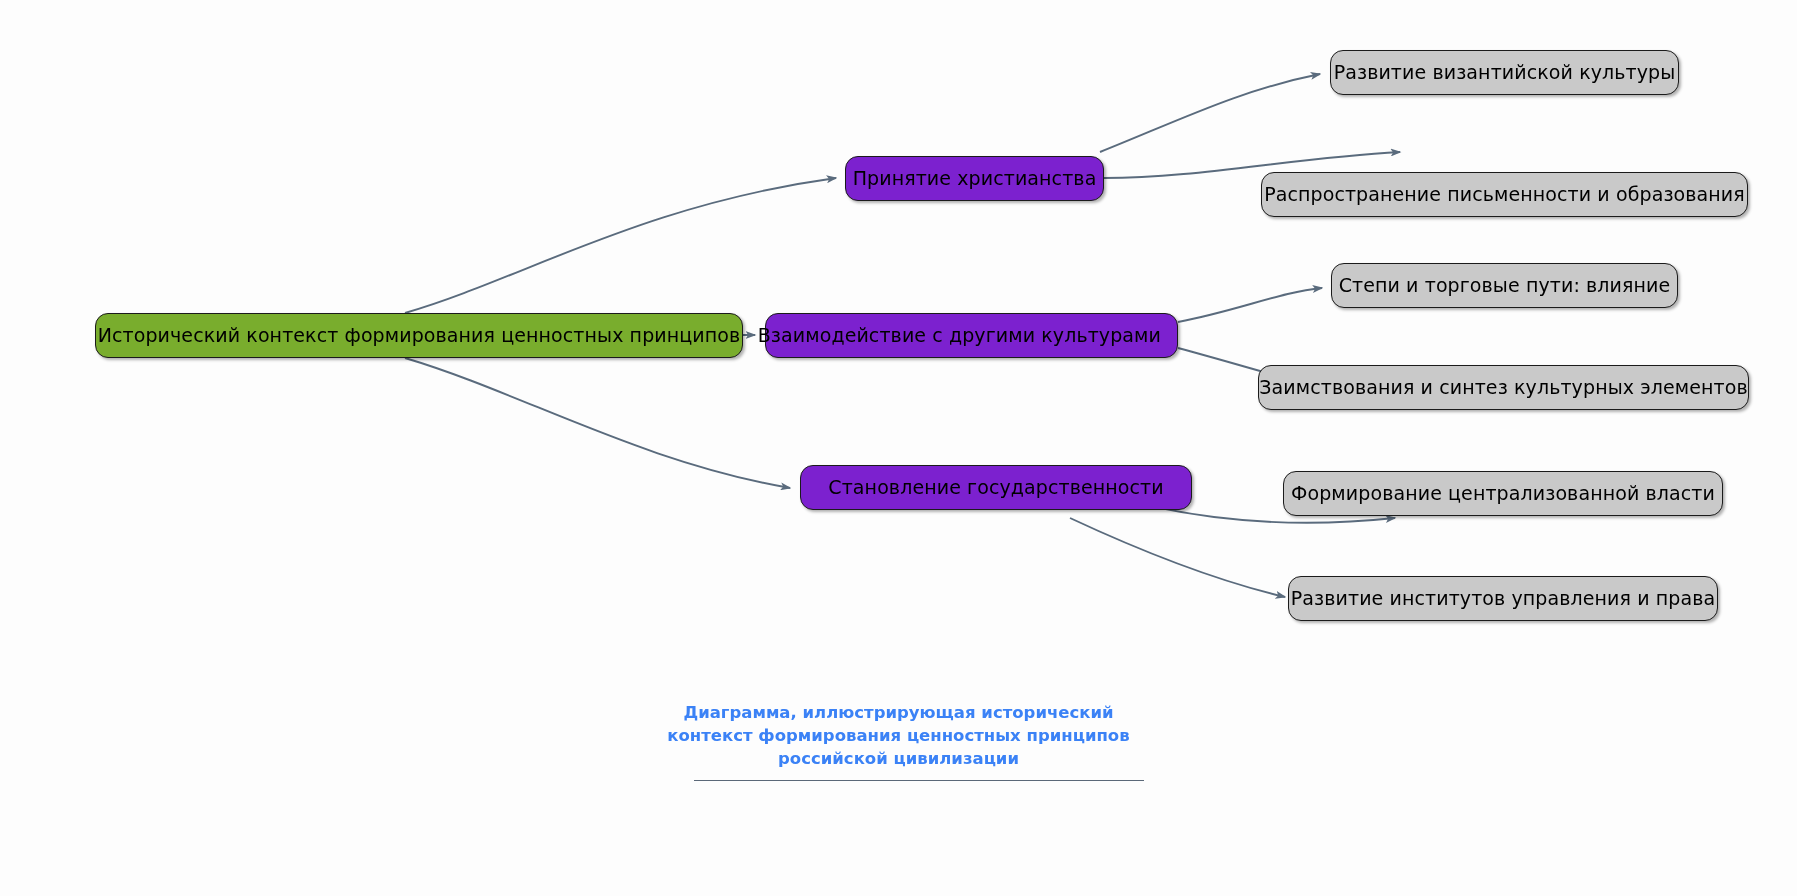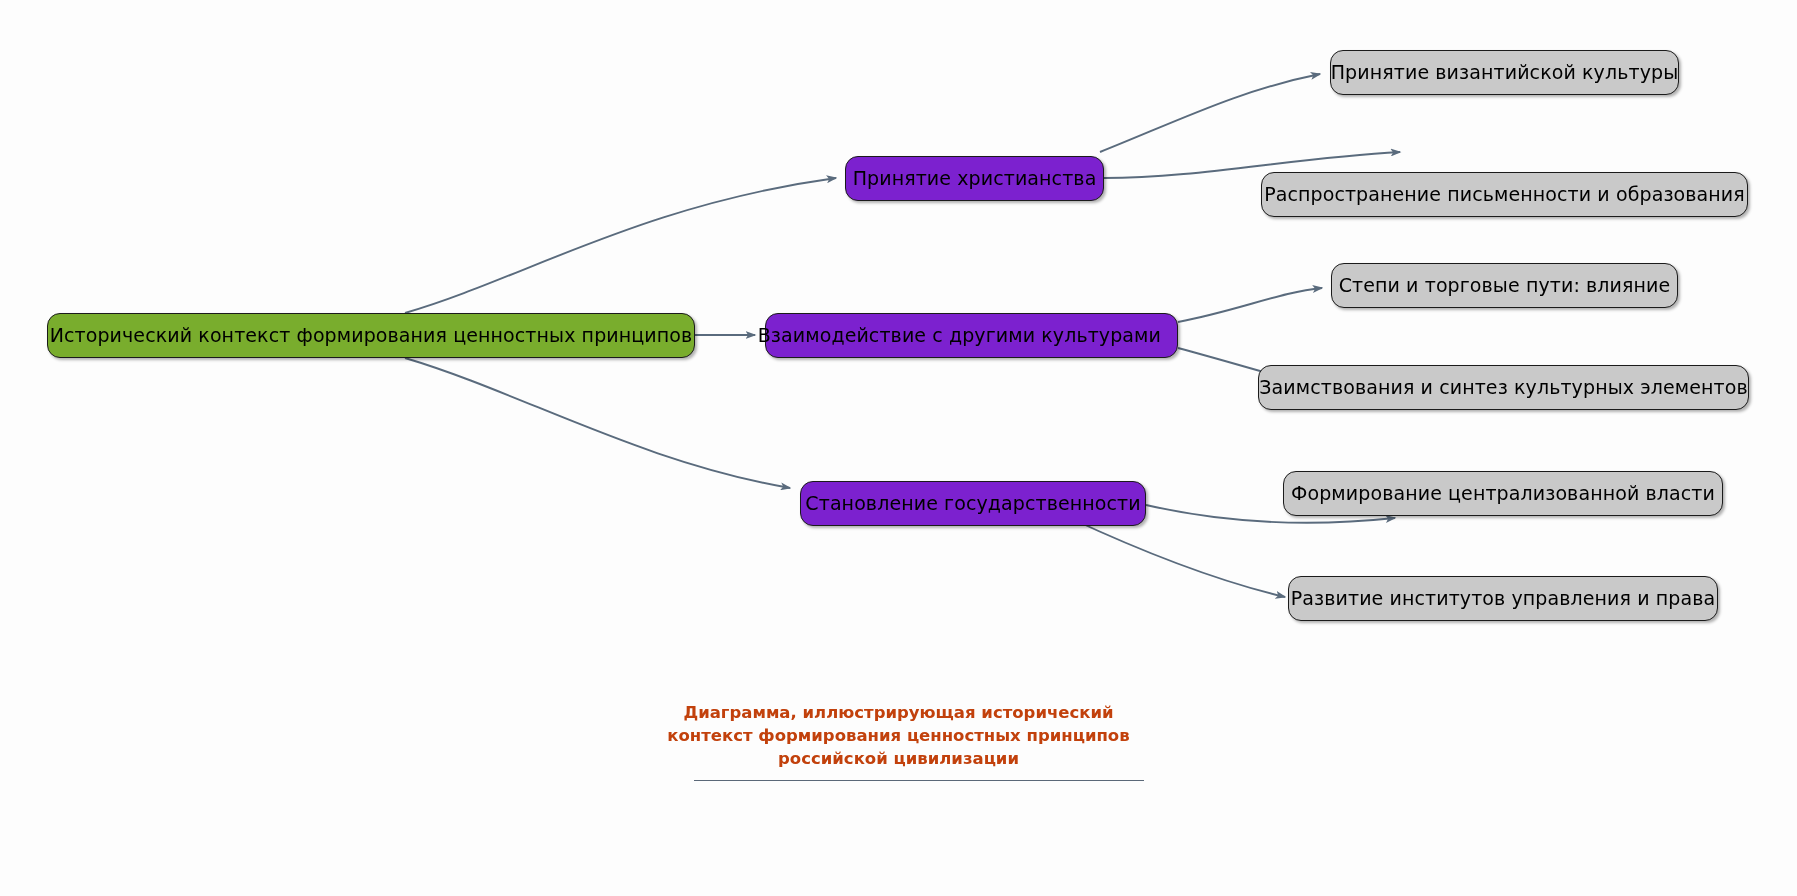--- a/index.html
+++ b/index.html
@@ -42,31 +42,31 @@
     border-radius: 13px;
     box-shadow: 2px 2px 3px rgba(0,0,0,0.30);
     color: #000000;
     font-size: 19px;
     line-height: 1.15;
     letter-spacing: 0.1px;
     white-space: nowrap;
     padding: 0 16px;
     font-family: "DejaVu Sans", "Liberation Sans", sans-serif;
   }
-  .node.root    { background: #79ad2d; }
+  .node.root    { background: #79ad2d; margin-left: 48px; }
   .node.branch  { background: #7c21cf; }
   .node.leaf    { background: #c9c9c9; }
 
   .caption {
     position: absolute;
     left: 0;
     top: 702px;
     width: 1797px;
     text-align: center;
-    color: #c2410c;
+    color: #3b82f6;
     font-size: 16.5px;
     font-weight: bold;
     line-height: 1.38;
     font-family: "DejaVu Sans", "Liberation Sans", sans-serif;
   }
   .caption .cap-line { display: block; }
 
   .footer-divider {
     position: absolute;
     left: 694px;
@@ -120,26 +120,26 @@
   </div>
 
   <div class="node branch" style="left:845px; top:156px; width:259px; height:45px;">
     <span>Принятие христианства</span>
   </div>
 
   <div class="node branch" style="left:765px; top:313px; width:413px; height:45px;justify-content:flex-end;">
     <span>Взаимодействие с другими культурами</span>
   </div>
 
-  <div class="node branch" style="left:800px; top:481px; width:346px; height:45px;">
+  <div class="node branch" style="left:800px; top:465px; width:392px; height:45px;">
     <span>Становление государственности</span>
   </div>
 
   <div class="node leaf" style="left:1330px; top:50px; width:349px; height:45px;">
-    <span>Принятие византийской культуры</span>
+    <span>Развитие византийской культуры</span>
   </div>
 
   <div class="node leaf" style="left:1261px; top:172px; width:487px; height:45px;">
     <span>Распространение письменности и образования</span>
   </div>
 
   <div class="node leaf" style="left:1331px; top:263px; width:347px; height:45px;">
     <span>Степи и торговые пути: влияние</span>
   </div>
 

